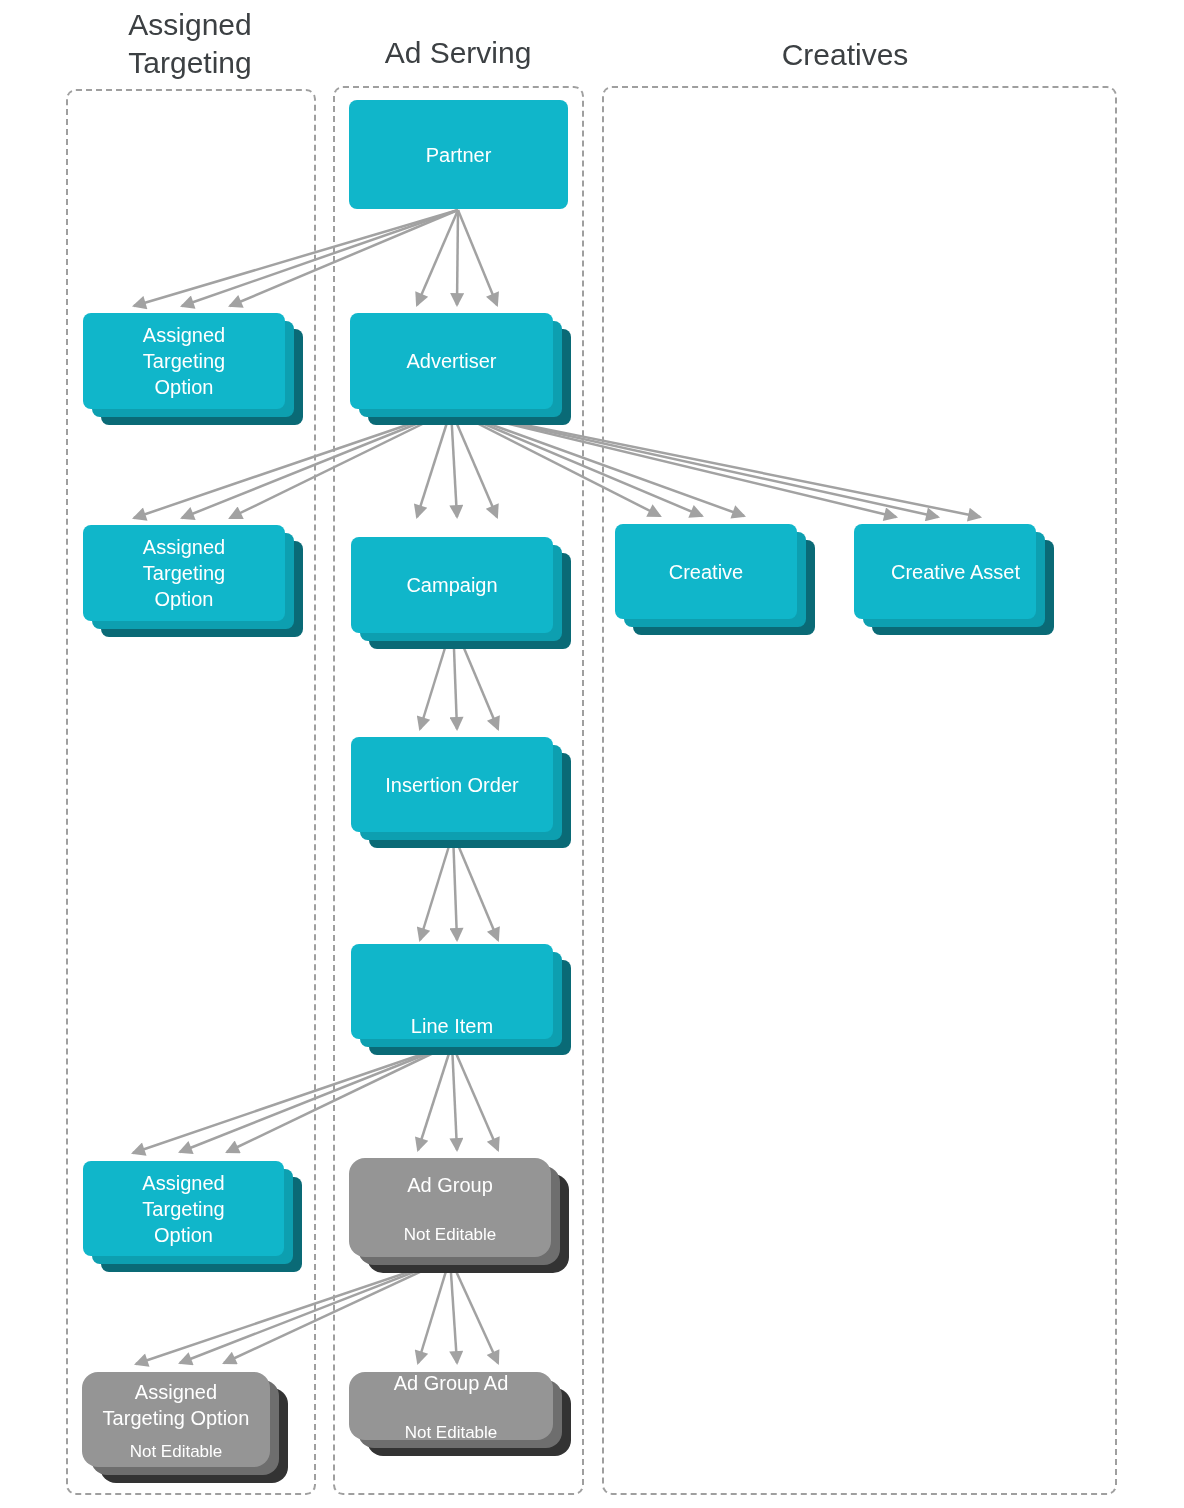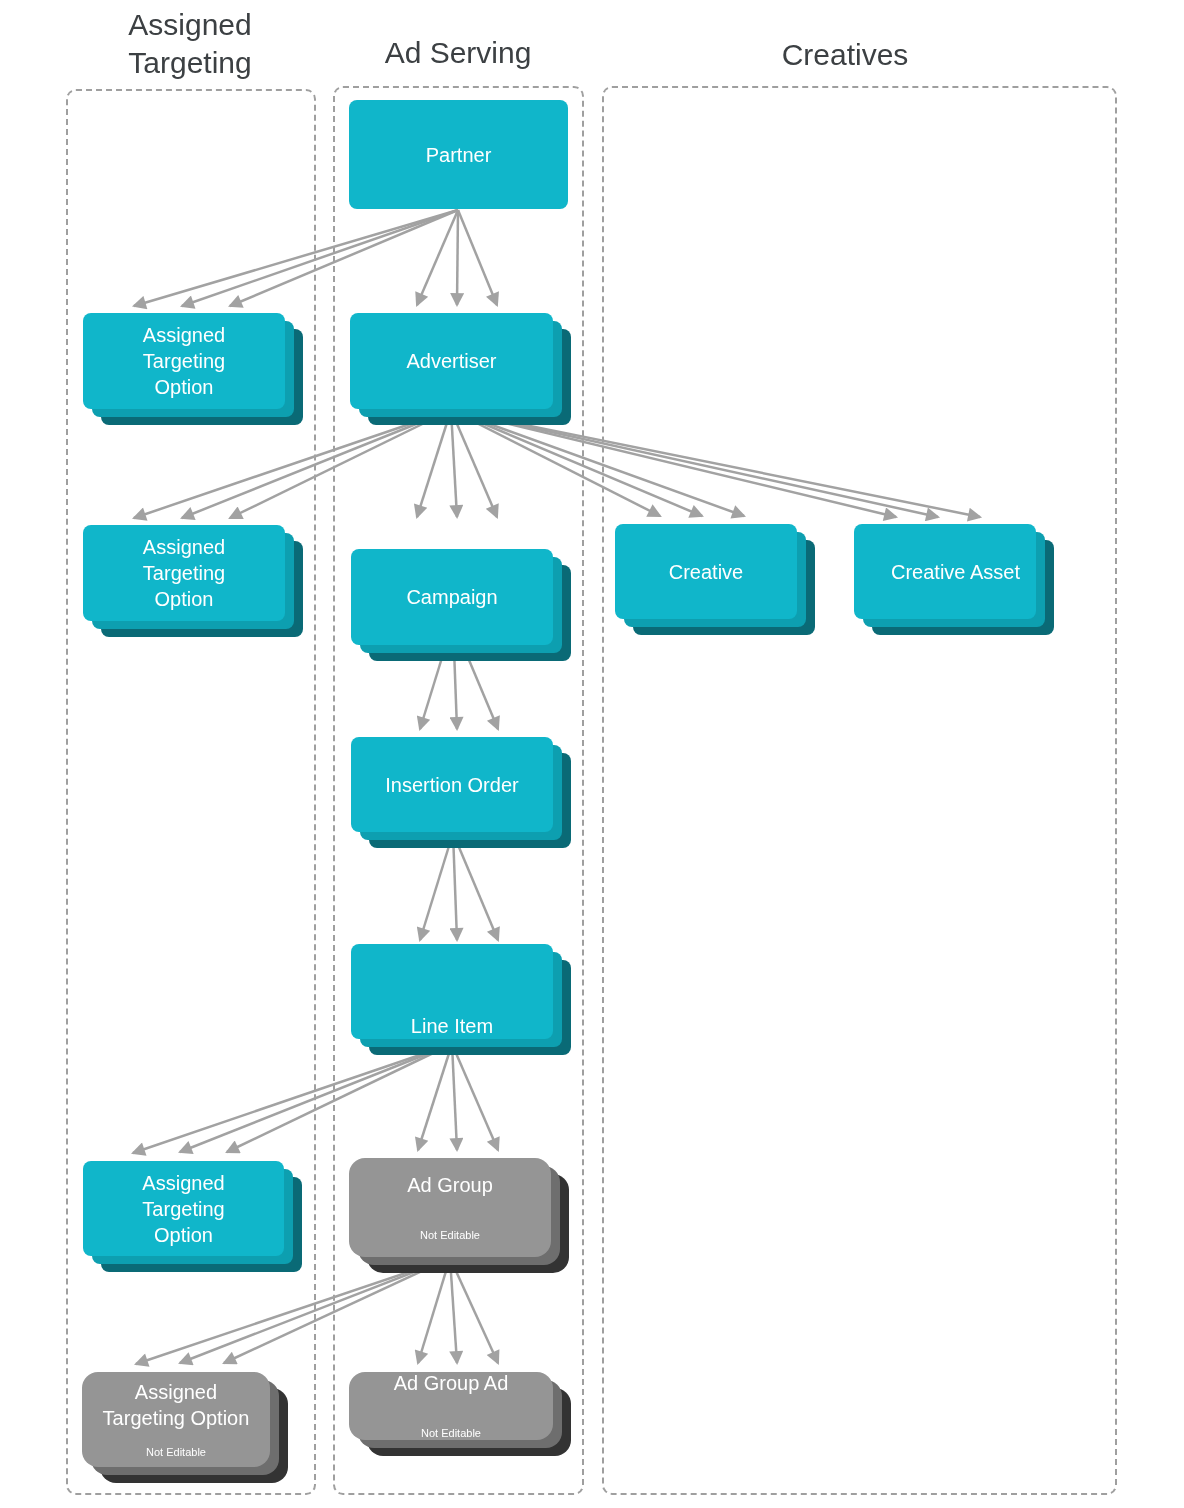--- a/index.html
+++ b/index.html
@@ -55,28 +55,28 @@
     box-shadow: 9px 8px 0 var(--node-teal-layer2, #0d9fb0),
                 18px 16px 0 var(--node-teal-layer3, #0a6a76);
   }
   .node.teal.single { box-shadow: none; }
   .node.gray {
     background: var(--node-gray, #959595);
     box-shadow: 9px 8px 0 var(--node-gray-layer2, #6e6e6e),
                 18px 16px 0 var(--node-gray-layer3, #333333);
     border-radius: 16px;
   }
-  .node .sublabel { font-size: 11px; line-height: 18px; margin-top: 28px; }
+  .node .sublabel { font-size: 17px; line-height: 18px; margin-top: 28px; }
   .node.tight-sub .sublabel { margin-top: 12px; }
 
   #n-partner         { left: 349px; top: 100px;  width: 219px; height: 109px; }
   #n-ato-advertiser  { left: 83px;  top: 313px;  width: 202px; height: 96px; }
   #n-advertiser      { left: 350px; top: 313px;  width: 203px; height: 96px; }
   #n-ato-campaign    { left: 83px;  top: 525px;  width: 202px; height: 96px; }
-  #n-campaign        { left: 351px; top: 549px;  width: 202px; height: 96px; }
+  #n-campaign        { left: 351px; top: 537px;  width: 202px; height: 96px; }
   #n-creative        { left: 615px; top: 524px;  width: 182px; height: 95px; }
   #n-creative-asset  { left: 854px; top: 524px;  width: 182px; height: 95px; padding-left: 21px; }
   #n-insertion-order { left: 351px; top: 737px;  width: 202px; height: 95px; }
   #n-line-item       { left: 351px; top: 944px;  width: 202px; height: 95px; justify-content: flex-end; }
   #n-ato-line-item   { left: 83px;  top: 1161px; width: 201px; height: 95px; }
   #n-ad-group        { left: 349px; top: 1158px; width: 202px; height: 99px; }
   #n-ato-ad-group    { left: 82px;  top: 1372px; width: 188px; height: 95px; }
   #n-ad-group-ad     { left: 349px; top: 1372px; width: 204px; height: 68px; }
 </style>
 </head>

